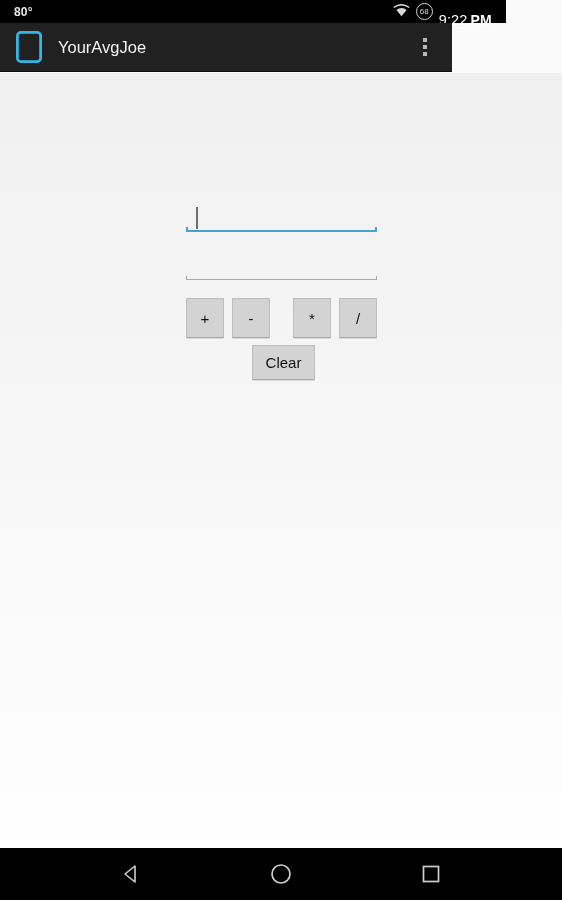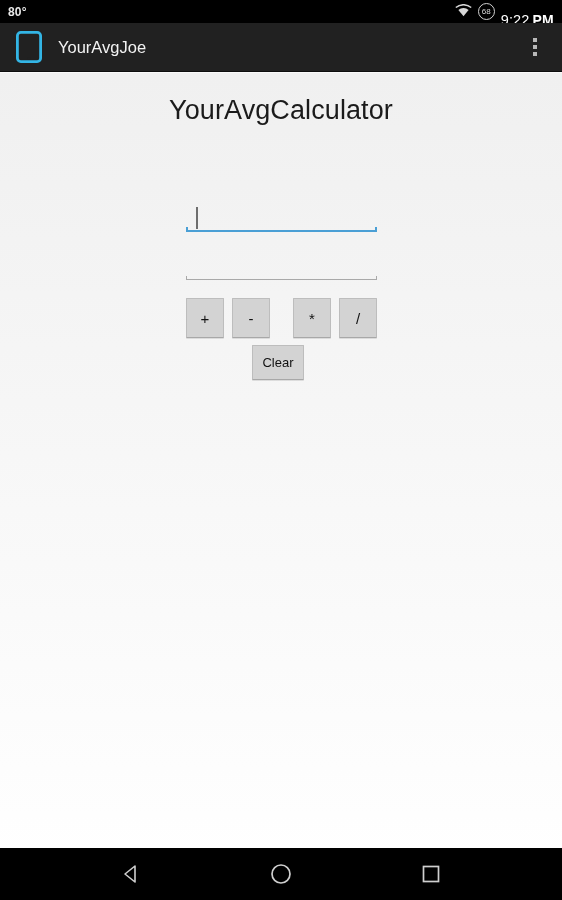--- a/index.html
+++ b/index.html
@@ -16,27 +16,27 @@
     width: 562px;
     height: 900px;
     overflow: hidden;
     background: #fafafa;
   }
 
   
   .status-bar {
     position: absolute;
     top: 0; left: 0;
-    width: 562px;
+    width: 506px;
     height: 23px;
     background: #000000;
     display: flex;
     align-items: center;
     justify-content: space-between;
-    padding: 0 8px;
+    padding: 0 14px;
     box-sizing: border-box;
   }
   .status-left {
     color: #e8e8e8;
     font-size: 12px;
     font-weight: bold;
     letter-spacing: 0.2px;
   }
   .status-right {
     display: flex;
@@ -68,21 +68,21 @@
     align-items: center;
     justify-content: center;
     line-height: 1;
     font-weight: normal;
   }
 
   
   .action-bar {
     position: absolute;
     top: 23px; left: 0;
-    width: 562px;
+    width: 452px;
     height: 49px;
     background: #212121;
     border-bottom: 1px solid #0d0d0d;
     box-sizing: border-box;
     display: flex;
     align-items: center;
     padding: 0 14px 0 16px;
   }
   .app-icon {
     width: 26px;
@@ -215,23 +215,23 @@
   }
   .btn-op { width: 38px; height: 40px; top: 225px; font-size: 15px; }
   .btn-plus  { left: 186px; }
   .btn-minus { left: 232px; }
   .btn-mult  { left: 293px; }
   .btn-div   { left: 339px; }
 
   .btn-clear {
     left: 252px;
     top: 272px;
-    width: 52px;
+    width: 63px;
     height: 35px;
-    font-size: 13px;
+    font-size: 15px;
   }
   .btn-website {
     left: 230px;
     top: 334px;
     width: 105px;
     height: 36px;
     font-size: 15px;
   }
 
   
@@ -289,21 +289,20 @@
     <div class="app-title">YourAvgJoe</div>
     <div class="overflow-menu">
       <i></i>
       <i></i>
       <i></i>
     </div>
   </div>
 
   <div class="content">
 
-    <div class="screen-title">YourAvgCalculator</div>
 
 
     <div class="field field-1">
       <div class="caret"></div>
       <div class="line"></div>
     </div>
 
     <div class="field field-2">
       <div class="line"></div>
     </div>

